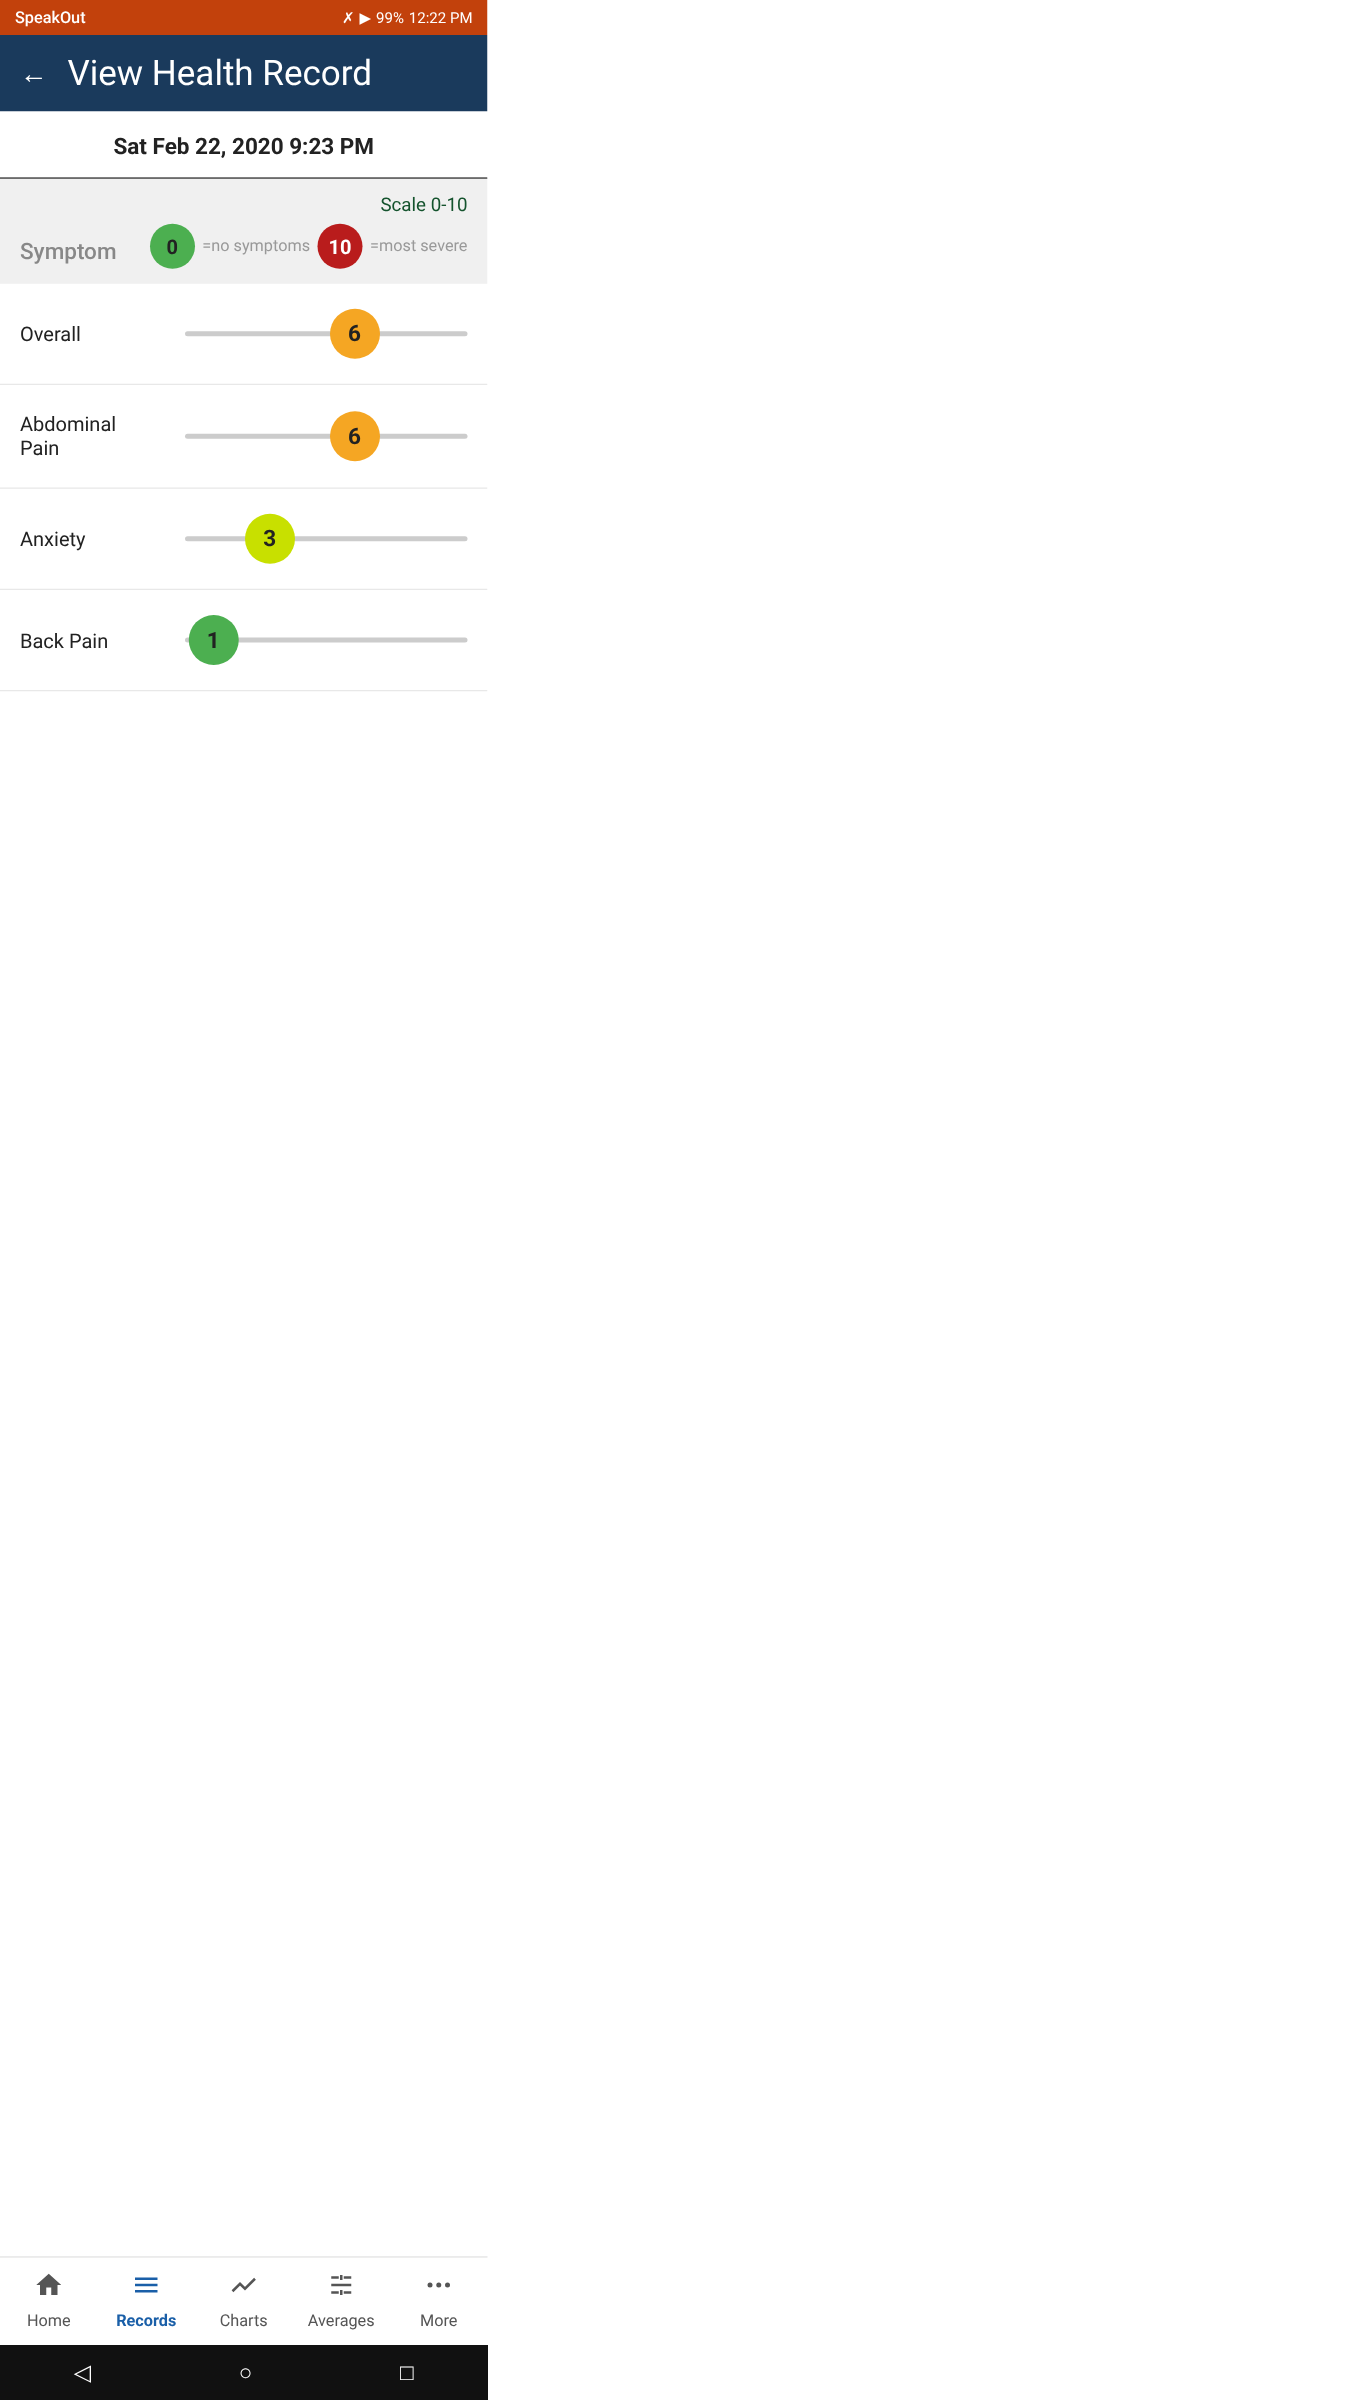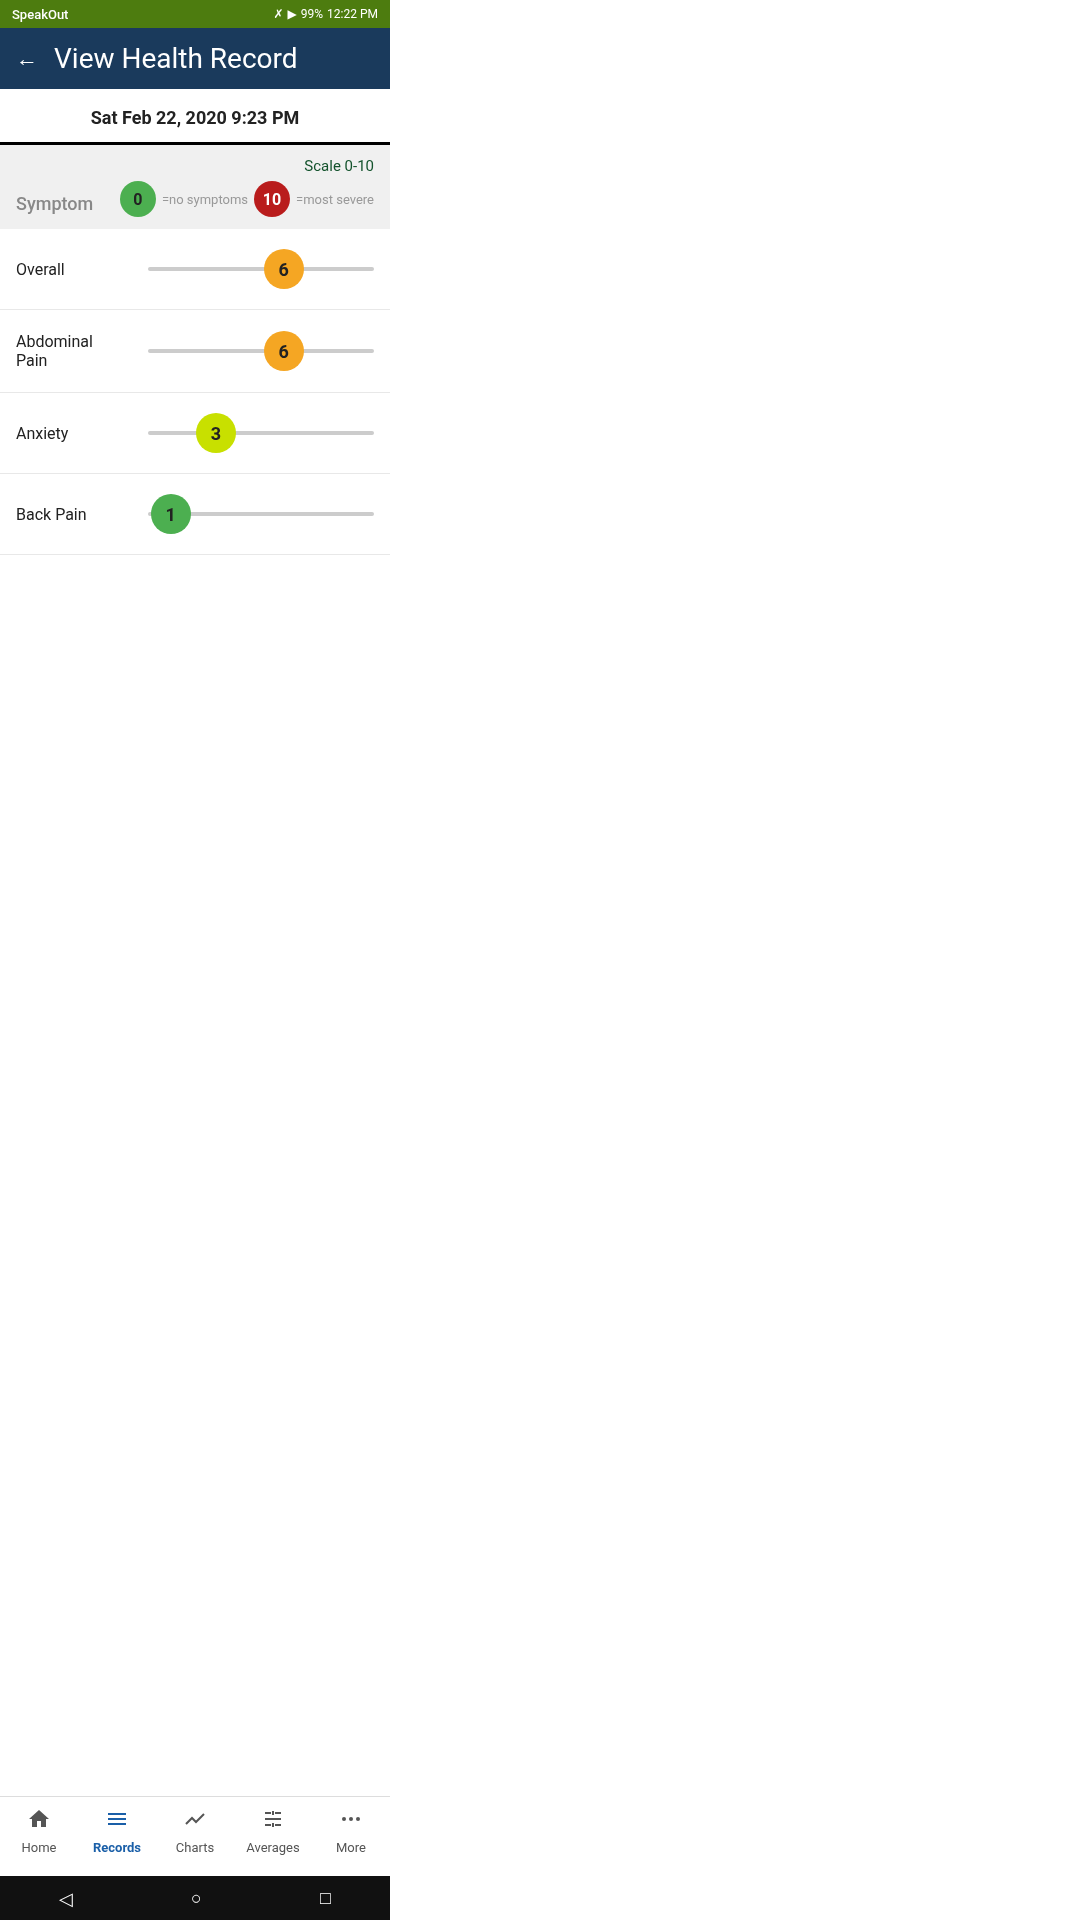--- a/index.html
+++ b/index.html
@@ -8,21 +8,21 @@
       width: 390px;
       min-height: 100vh;
       font-family: 'Roboto', Arial, sans-serif;
       background: #fff;
       overflow-x: hidden;
       position: relative;
     }
 
     
     .status-bar {
-      background: #4d7c0f;
+      background: #c2410c;
       color: #fff;
       font-size: 13px;
       padding: 6px 12px;
       display: flex;
       justify-content: space-between;
       align-items: center;
       height: 28px;
     }
     .status-left { font-weight: 500; }
     .status-right { display: flex; align-items: center; gap: 4px; font-size: 12px; }
@@ -44,21 +44,21 @@
     .header-title {
       font-size: 28px;
       font-weight: 400;
       color: #fff;
     }
 
     
     .date-section {
       text-align: center;
       padding: 18px 16px 14px;
-      border-bottom: 3px solid #000000;
+      border-bottom: 1px solid #000000;
     }
     .date-text {
       font-size: 18px;
       font-weight: bold;
       color: #222;
     }
 
     
     .symptom-header {
       background: #f0f0f0;
@@ -268,21 +268,21 @@
         <span class="symptom-name" style="white-space: pre-line;">Back Pain</span>
         <div class="slider-container">
           <div class="slider-track"></div>
           <div class="slider-value-badge" style="background: rgb(76, 175, 80); left: 10%; color: rgb(34, 34, 34);">1</div>
         </div>
       </div>
     </div>
 
 </div>
 
-<div class="bottom-nav" id="bottom-nav" style="bottom: 57px;">
+<div class="bottom-nav" id="bottom-nav" style="bottom: 47px;">
 <div class="nav-item">
       <span class="nav-icon"><svg width="24" height="24" viewBox="0 0 24 24" fill="currentColor">
           <path d="M10 20v-6h4v6h5v-8h3L12 3 2 12h3v8z"></path>
         </svg></span>
       <span class="nav-label">Home</span>
     </div>
     <div class="nav-item active">
       <span class="nav-icon"><svg width="24" height="24" viewBox="0 0 24 24" fill="currentColor">
           <path d="M3 6h18v2H3zm0 5h18v2H3zm0 5h18v2H3z"></path>
         </svg></span>

